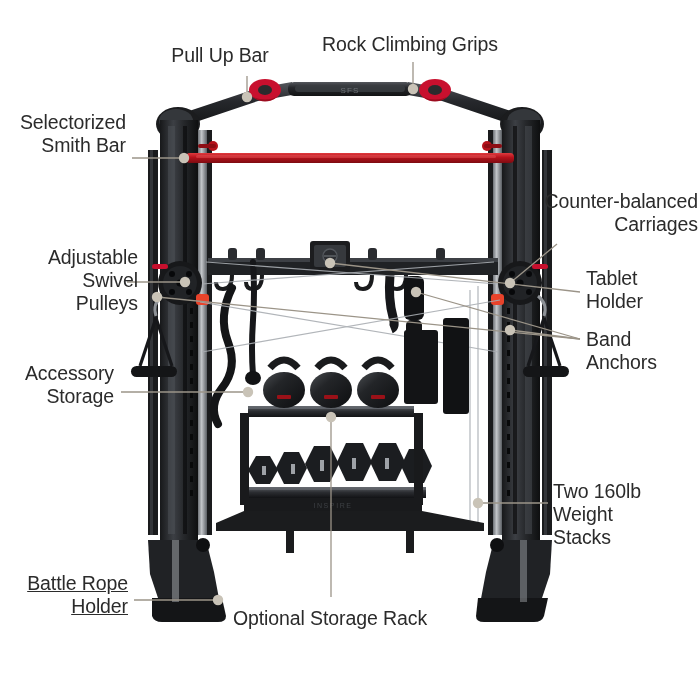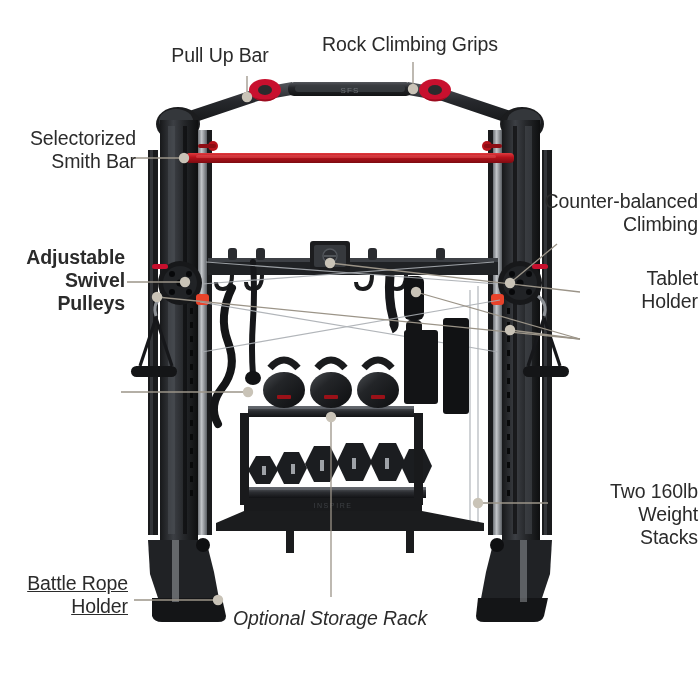--- a/index.html
+++ b/index.html
@@ -16,21 +16,21 @@
   .label{
     position:absolute;
     color:#2b2b2b;
     font-size:19.5px;
     line-height:23px;
     letter-spacing:-0.1px;
     white-space:pre-line;
     font-weight:400;
   }
   .lb-left   {text-align:right;}
-  .lb-right  {text-align:right;}
+  .lb-right  {text-align:left;}
   .lb-center {text-align:center;}
 
   
   #leaders,#machine{position:absolute;left:0;top:0;width:700px;height:700px;}
   #leaders{z-index:5;}
   #machine{z-index:2;}
 </style>
 </head>
 <body>
 
@@ -333,30 +333,34 @@
         <circle cx="248" cy="392" r="5.2"></circle>
         <circle cx="478" cy="503" r="5.2"></circle>
         <circle cx="218" cy="600" r="5.2"></circle>
         <circle cx="331" cy="417" r="5.2"></circle>
       </g>
   </svg>
 
   <div id="label-layer" style="position:absolute;left:0;top:0;width:700px;height:700px;z-index:6;">
       <div class="label lb-center" style="width: 210px; top: 33px; left: 305px;">Rock Climbing Grips</div>
       <div class="label lb-center" style="width: 120px; top: 44px; left: 160px;">Pull Up Bar</div>
-      <div class="label lb-left" style="width: 126px; top: 127px; left: 0px; margin-left: 10px;">Selectorized
+      <div class="label lb-left" style="width: 126px; top: 111px; left: 0px;">Selectorized
 Smith Bar</div>
       <div class="label lb-left" style="width: 186px; top: 190px; left: 512px;">Counter-balanced
-Climbing</div>
-      <div class="label lb-left" style="width: 121px; top: 246px; left: 4px; font-weight: bold;">Adjustable
+Carriages</div>
+      <div class="label lb-left" style="width: 121px; top: 246px; left: 17px;">Adjustable
 Swivel
 Pulleys</div>
       <div class="label lb-right" style="width: 112px; top: 267px; left: 586px;">Tablet
 Holder</div>
+      <div class="label lb-right" style="width: 112px; top: 328px; left: 586px;">Band
+Anchors</div>
+      <div class="label lb-left" style="width: 114px; top: 362px; left: 0px;">Accessory
+Storage</div>
       <div class="label lb-right" style="width: 145px; top: 480px; left: 553px;">Two 160lb
 Weight
 Stacks</div>
       <div class="label lb-left" style="width: 128px; top: 572px; left: 0px; text-decoration: underline;">Battle Rope
 Holder</div>
-      <div class="label lb-center" style="width: 240px; top: 607px; left: 210px; font-style: italic;">Optional Storage Rack</div>
+      <div class="label lb-center" style="width: 240px; top: 607px; left: 210px;">Optional Storage Rack</div>
     </div>
 
 </div>
 
 </body></html>

